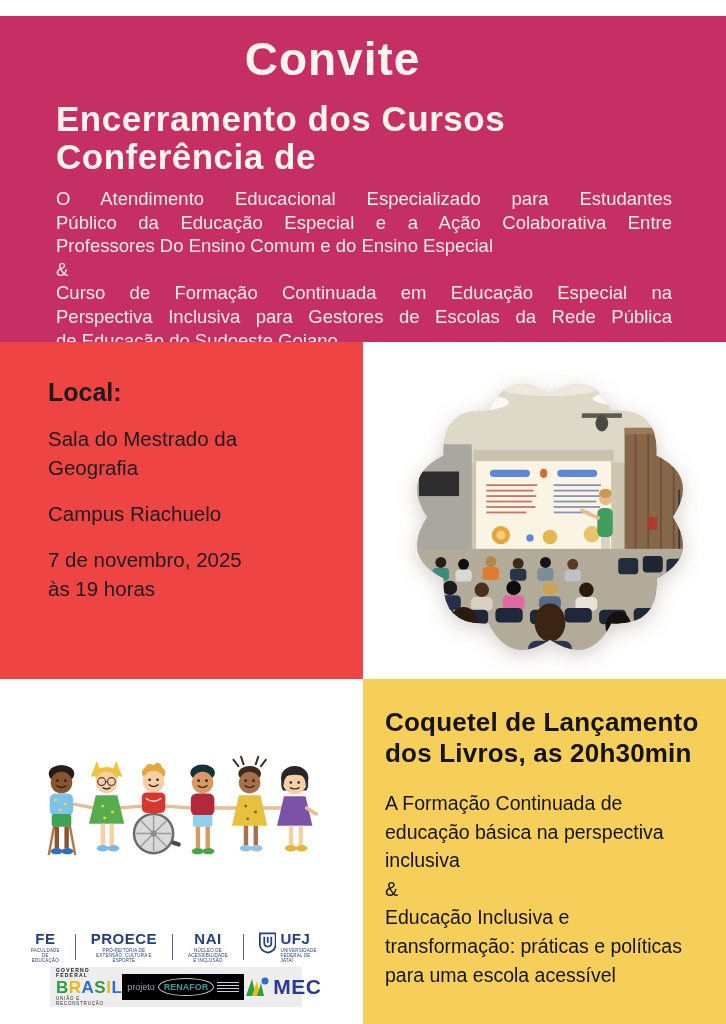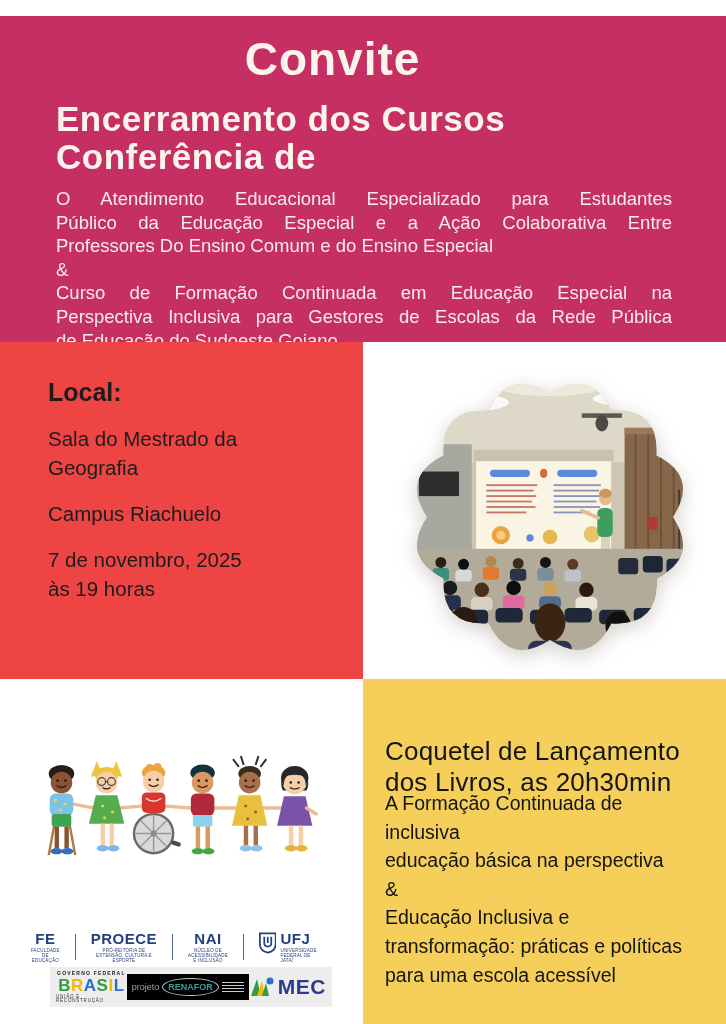--- a/index.html
+++ b/index.html
@@ -34,21 +34,21 @@
   .kids-wrap{position:absolute;left:36px;top:74px;width:294px;height:118px;}
   .logo-row1{position:absolute;left:50px;top:252px;width:250px;display:flex;align-items:center;justify-content:center;gap:15px;}
   .logo-item{display:flex;flex-direction:column;align-items:center;line-height:1;}
   .logo-abbr{font-size:15px;font-weight:bold;color:#24417E;letter-spacing:.5px;}
   .logo-cap{margin-top:2px;font-size:4.5px;color:#24417E;text-transform:uppercase;
     text-align:center;line-height:5px;max-width:58px;letter-spacing:.2px;}
   .logo-div{width:0;height:26px;border-left:1.5px solid #24417E;opacity:.8;}
   .ufj-item{flex-direction:row;gap:4px;align-items:flex-start;}
   .ufj-text{display:flex;flex-direction:column;align-items:flex-start;}
   .ufj-text .logo-cap{text-align:left;max-width:44px;}
-  .logo-row2{position:absolute;left:50px;top:288px;width:282px;height:40px;background:#EDEDED;
+  .logo-row2{position:absolute;left:50px;top:288px;width:252px;height:40px;background:#EDEDED;
     display:flex;align-items:center;justify-content:space-between;padding:16px 6px;box-sizing:border-box;}
   .gov{display:flex;flex-direction:column;align-items:center;line-height:1;}
   .gov-top{font-size:5px;font-weight:bold;color:#222;letter-spacing:1.2px;}
   .gov-name{font-size:17px;font-weight:bold;letter-spacing:.5px;margin:1px 0;}
   .gov-name span:nth-child(1){color:#2E9E41;}
   .gov-name span:nth-child(2){color:#F0B90B;}
   .gov-name span:nth-child(3){color:#2B6FD4;}
   .gov-name span:nth-child(4){color:#2E9E41;}
   .gov-name span:nth-child(5){color:#F0B90B;}
   .gov-name span:nth-child(6){color:#2B6FD4;}
@@ -56,21 +56,21 @@
   .renafor{background:#000000;padding:4px 5px;display:flex;align-items:center;gap:3px;}
   .renafor-prefix{font-size:9px;color:#9AA0A6;}
   .renafor-name{font-size:9px;font-weight:bold;color:#3A9AA0;border:1px solid #BFC5C9;
     border-radius:50%;padding:3px 5px;}
   .renafor-cap{display:flex;flex-direction:column;gap:1.5px;}
   .renafor-cap i{display:block;width:22px;height:1.5px;background:#C9CDD1;}
   .mec{display:flex;align-items:center;gap:3px;}
   .mec-name{font-size:21px;font-weight:bold;color:#2B3990;letter-spacing:.5px;}
   .bottom-right{position:absolute;left:363px;top:679px;width:363px;height:345px;background:#F5CF5A;color:#141414;}
   .coq-heading{position:absolute;left:22px;top:28px;width:330px;
-    font-size:26px;font-weight:normal;line-height:31px;letter-spacing:.2px;margin-top:29px;}
+    font-size:26px;font-weight:bold;line-height:31px;letter-spacing:.2px;}
   .coq-body{position:absolute;left:22px;top:110px;width:325px;font-size:19.5px;line-height:28.6px;}
 </style>
 </head>
 <body>
 
 <div class="canvas">
 
   <section class="top">
     <div class="title">Convite</div>
     <div class="subtitle">
@@ -407,22 +407,22 @@
     </div>
   </section>
 
   <section class="bottom-right">
     <div class="coq-heading">
       <div>Coquetel de Lançamento</div>
       <div>dos Livros, as 20h30min</div>
     </div>
     <div class="coq-body">
       <div>A Formação Continuada de</div>
+      <div>educação básica na perspectiva</div>
       <div>inclusiva</div>
-      <div>educação básica na perspectiva</div>
       <div>&amp;</div>
       <div>Educação Inclusiva e</div>
       <div>transformação: práticas e políticas</div>
       <div>para uma escola acessível</div>
     </div>
   </section>
 
 </div>
 
 </body></html>

